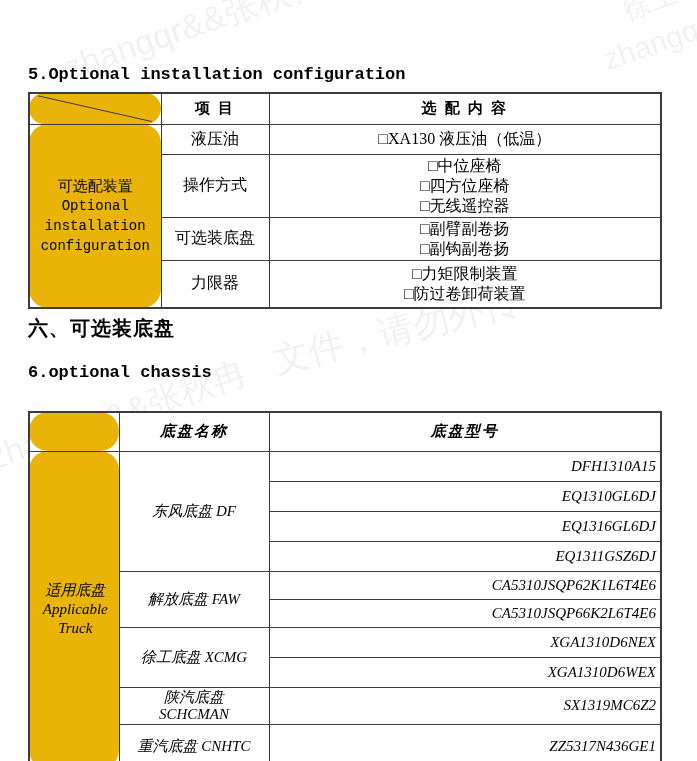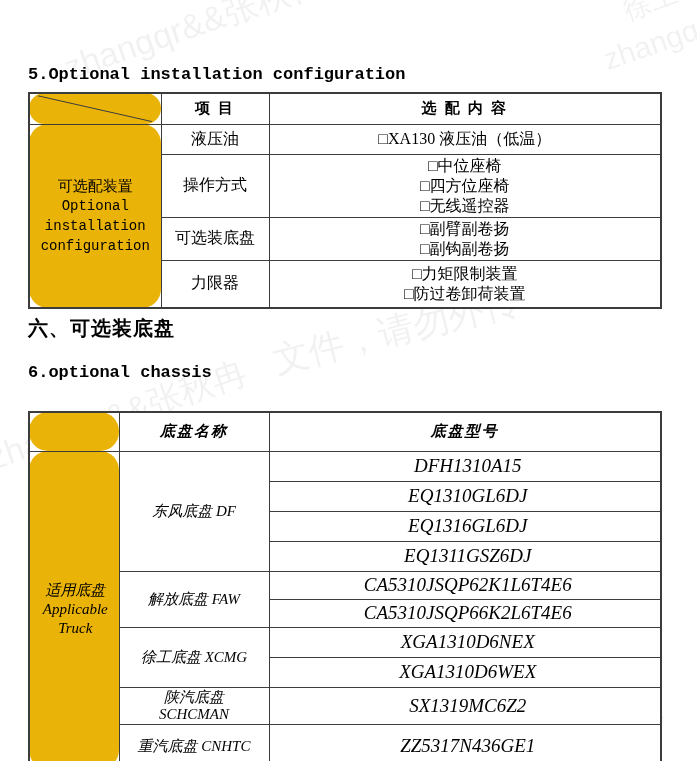--- a/index.html
+++ b/index.html
@@ -67,21 +67,21 @@
   .opt { line-height:20px; }
   
   #t2 col.c1 { width:90px; } #t2 col.c2 { width:150px; } #t2 col.c3 { width:392px; }
   #t2 tr.hdr { height:39px; }
   #t2 tr.m   { height:30px; }
   #t2 tr.m2  { height:28px; }
   #t2 tr.tall{ height:34px; }
   #t2 tr.last{ height:45px; }
   .truck-label { text-align:center; padding-left:6px; line-height:19px; font-size:15px; }
   .truck-label span { display:block; }
-  .model { text-align:center; padding-left:10px; font-size:19px; }
+  .model { text-align:right; padding-left:10px; font-size:15px; }
   .gname { font-size:15px; }
   .gname.stack span { display:block; line-height:17px; }
 </style>
 </head>
 <body>
 
 <div class="page">
 
   <div>
     <span class="wm wm1">zhangqr&amp;&amp;张秋冉</span>

